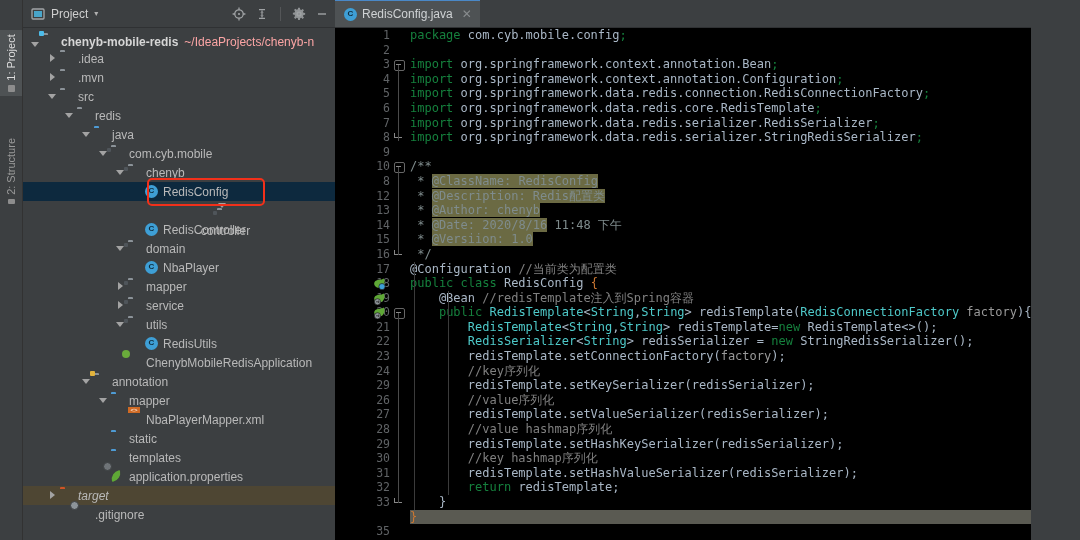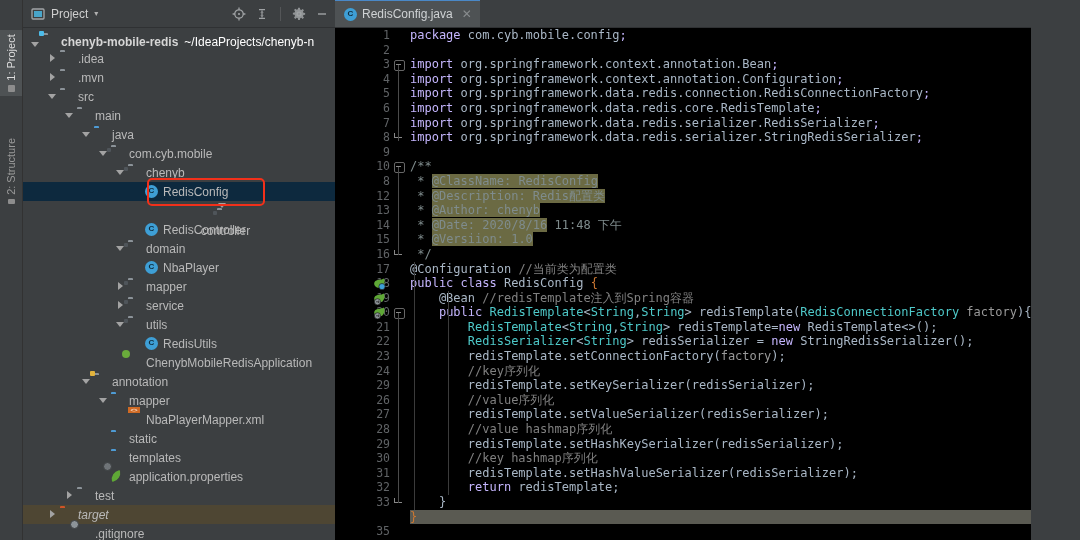--- a/index.html
+++ b/index.html
@@ -60,21 +60,21 @@
     border-left:4.5px solid transparent;border-right:4.5px solid transparent;
     border-top:5px solid #a3a3a3;
   }
   .arrow.right:after{
     content:"";position:absolute;left:2px;top:0;
     border-top:4.5px solid transparent;border-bottom:4.5px solid transparent;
     border-left:5px solid #a3a3a3;
   }
   .rowlabel{margin-left:4px;}
   .rowlabel.bold{font-weight:bold;color:#d6d6d6;}
-  .rowpath{margin-left:6px;color:#ffffff;}
+  .rowpath{margin-left:6px;color:#fca5a5;}
   .ico{width:14px;height:14px;flex:0 0 14px;display:inline-block;position:relative;}
 
   
   .f-gray,.f-blue,.f-orange,.f-src,.f-res{
     width:13px;height:10px;margin-top:2px;border-radius:1px;position:relative;
   }
   .f-gray{background:#8b9298;}
   .f-blue{background:#4e9bd4;}
   .f-orange{background:#cf5327;}
   .f-gray:before,.f-blue:before,.f-orange:before,.f-src:before,.f-res:before{
@@ -167,21 +167,21 @@
   .foldmark.end:after{content:"";position:absolute;left:0;top:0px;width:1px;height:5px;background:#888;}
   .foldline{position:absolute;left:6px;width:1px;background:#4b4b4b;}
 
   .code{
     flex:1 1 auto;position:relative;background:#000;padding-left:4px;white-space:pre;
   }
   .cl{height:14.6px;line-height:14.6px;white-space:pre;}
   .cl.active{background:#5a5a52;}
   .activeline-full{position:absolute;left:0;right:0;height:14.6px;background:#5c5c55;}
 
-  .k{color:#c4b5fd;}     
+  .k{color:#15803d;}     
   .t{color:#a9b7c6;}            
   .ty{color:#4ec9c9;}
   .cmt{color:#808080;}
   .doc{color:#7f8c8d;}
   .hl{background:#6b6a43;}
   .param{color:#9a9a9a;}
   .brace{color:#cc7832;}
 
   .indentguide{position:absolute;width:1px;background:#3b3b3b;}
 </style>
@@ -260,21 +260,21 @@
           <span class="rowlabel">.mvn</span>
         </div>
         <div class="row" style="padding-left: 25px;">
           <span class="arrow down"></span>
           <span class="ico"><span class="f-gray"></span></span>
           <span class="rowlabel">src</span>
         </div>
         <div class="row" style="padding-left: 42px;">
           <span class="arrow down"></span>
           <span class="ico"><span class="f-gray"></span></span>
-          <span class="rowlabel">main</span>
+          <span class="rowlabel">redis</span>
         </div>
         <div class="row" style="padding-left: 59px;">
           <span class="arrow down"></span>
           <span class="ico"><span class="f-blue"></span></span>
           <span class="rowlabel">java</span>
         </div>
         <div class="row" style="padding-left: 76px;">
           <span class="arrow down"></span>
           <span class="ico"><span class="f-pkg"></span></span>
           <span class="rowlabel">com.cyb.mobile</span>
@@ -364,25 +364,20 @@
         </div>
         <div class="row" style="padding-left: 76px;">
           <span class="arrow"></span>
           <span class="ico"><span class="f-blue"></span></span>
           <span class="rowlabel">templates</span>
         </div>
         <div class="row" style="padding-left: 76px;">
           <span class="arrow"></span>
           <span class="ico"><span class="leaf-green"></span></span>
           <span class="rowlabel">application.properties</span>
-        </div>
-        <div class="row" style="padding-left: 42px;">
-          <span class="arrow right"></span>
-          <span class="ico"><span class="f-gray"></span></span>
-          <span class="rowlabel">test</span>
         </div>
         <div class="row amber" style="padding-left: 25px; font-style: italic;">
           <span class="arrow right"></span>
           <span class="ico"><span class="f-orange"></span></span>
           <span class="rowlabel">target</span>
         </div>
         <div class="row" style="padding-left: 42px;">
           <span class="arrow"></span>
           <span class="ico"><span class="git-ico"></span></span>
           <span class="rowlabel">.gitignore</span>

